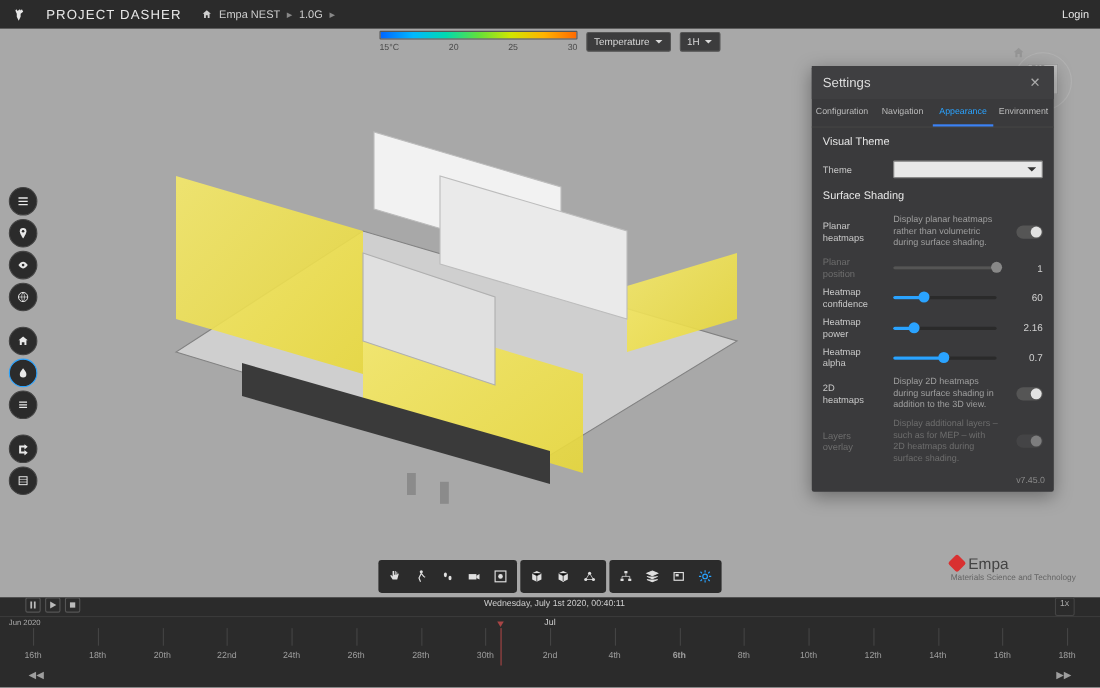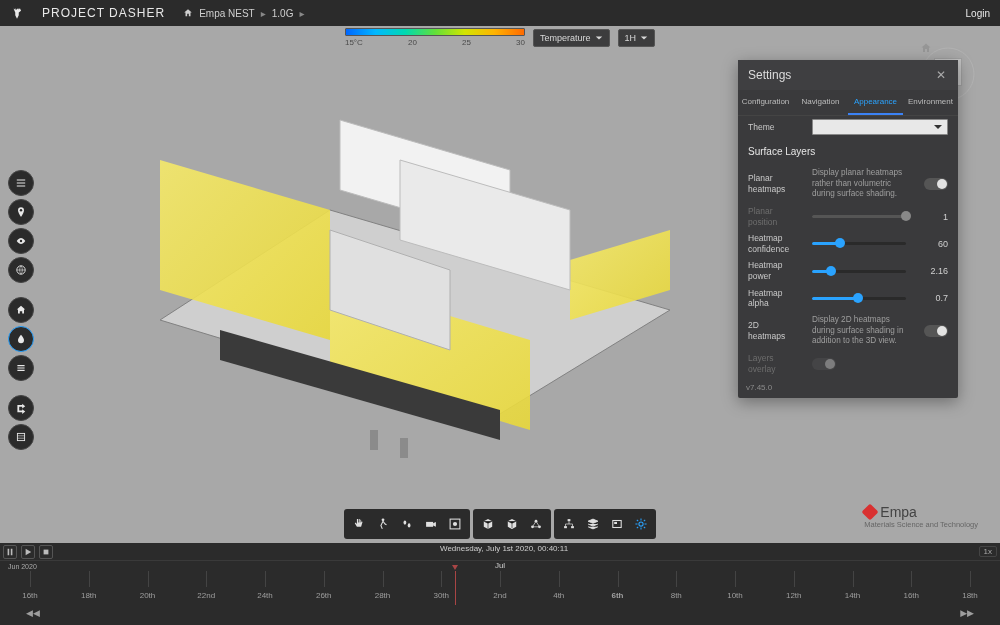--- a/index.html
+++ b/index.html
@@ -55,36 +55,36 @@
 .toggle.disabled{opacity:.4;cursor:default}
 .slider{flex:1;height:12px;position:relative;display:flex;align-items:center}
 .slider .track{height:3px;background:#2a2a2a;width:100%;border-radius:2px;position:relative}
 .slider .fill{position:absolute;height:3px;background:#2aa3ff;border-radius:2px}
 .slider .knob{position:absolute;width:10px;height:10px;border-radius:50%;background:#2aa3ff;top:-4px;transform:translateX(-50%)}
 .slider.disabled .fill{background:#555}
 .slider.disabled .knob{background:#888}
 .val{width:26px;text-align:right;font-size:9px;color:#d0d0d0}
 .theme-select{flex:1;height:16px;background:#e8e8e8;border:1px solid #888;border-radius:1px;font-size:9px;padding:0 4px;color:#333;display:flex;align-items:center;justify-content:flex-end}
 .theme-select svg{width:10px;height:10px}
-.panel-foot{margin-top:6px;text-align:left;font-size:8px;color:#8b8b8b;padding:0 8px}
+.panel-foot{margin-top:6px;text-align:right;font-size:8px;color:#8b8b8b;padding:0 8px}
 .panel-body{max-height:340px;overflow:hidden}
 
 .brand{position:absolute;right:22px;bottom:96px;text-align:left;color:#444}
 .brand .name{display:flex;align-items:center;gap:4px;font-size:14px}
 .brand .name .dot{width:12px;height:12px;background:#d93131;border-radius:2px;transform:rotate(45deg)}
 .brand .tag{font-size:7.5px;color:#666}
 
 .view-tools{position:absolute;left:50%;transform:translateX(-50%);bottom:86px;display:flex;gap:3px}
 .vgroup{background:#2b2b2b;border-radius:3px;padding:4px;display:flex;gap:2px}
 .vbtn{width:22px;height:22px;display:flex;align-items:center;justify-content:center;color:#e0e0e0;cursor:pointer;border-radius:2px}
 .vbtn svg{width:14px;height:14px}
 .vbtn.active{color:#2aa3ff}
 
 .timeline{position:absolute;left:0;right:0;bottom:0;height:82px;background:#2b2b2b}
-.tl-controls{height:18px;display:flex;align-items:center;padding:0 3px;gap:4px;border-bottom:1px solid #3a3a3a}
+.tl-controls{height:18px;display:flex;padding:0 23px;gap:4px;border-bottom:1px solid #3a3a3a}
 .tl-btn{width:14px;height:14px;border:1px solid #555;border-radius:2px;display:flex;align-items:center;justify-content:center;color:#bbb;cursor:pointer}
 .tl-btn svg{width:8px;height:8px}
 .tl-speed{font-size:8px;color:#aaa;border:1px solid #444;border-radius:2px;padding:0 4px;margin-left:auto;cursor:pointer}
 .tl-date{position:absolute;left:440px;top:1px;font-size:8px;color:#cfcfcf}
 .tl-month{font-size:7px;color:#aaa;padding:2px 8px;height:10px}
 .tl-track{position:relative;height:34px}
 .tl-tick{position:absolute;top:0;bottom:18px;width:1px;background:#444}
 .tl-lbl{position:absolute;top:20px;font-size:8px;color:#9e9e9e;transform:translateX(-50%);white-space:nowrap}
 .tl-cursor{position:absolute;top:0;bottom:0;width:1px;background:#a84545}
 .tl-cursor::before{content:"";position:absolute;top:-6px;left:-3px;border:3px solid transparent;border-top:5px solid #a84545}
@@ -235,29 +235,30 @@
     <span>Settings</span>
     <span class="x">✕</span>
   </div>
   <div class="tabs" id="panel-tabs">
       <div class="tab">Configuration</div>
       <div class="tab">Navigation</div>
       <div class="tab active">Appearance</div>
       <div class="tab">Environment</div>
     </div>
   <div class="panel-body">
+    <div class="section-title">Visual Theme</div>
     <div class="row">
       <div class="label">Theme</div>
       <div class="theme-select">
         <svg viewBox="0 0 10 10">
             <path fill="#333" d="M1 3l4 4 4-4z"></path>
           </svg>
       </div>
     </div>
-    <div class="section-title">Surface Layers</div>
+    <div class="section-title">Surface Shading</div>
     <div id="shading-rows">
         <div class="row">
           <div class="label">Planar heatmaps</div>
           <div class="desc">Display planar heatmaps rather than volumetric during surface shading.</div>
           <div class="toggle on"></div>
         </div>
         <div class="row">
           <div class="label dimmed">Planar position</div>
           <div class="slider disabled">
             <div class="track">
@@ -297,20 +298,21 @@
           </div>
           <div class="val">0.7</div>
         </div>
         <div class="row">
           <div class="label">2D heatmaps</div>
           <div class="desc">Display 2D heatmaps during surface shading in addition to the 3D view.</div>
           <div class="toggle on"></div>
         </div>
         <div class="row">
           <div class="label dimmed">Layers overlay</div>
+          <div class="desc dimmed">Display additional layers – such as for MEP – with 2D heatmaps during surface shading.</div>
           <div class="toggle on disabled"></div>
         </div>
       </div>
   </div>
   <div class="panel-foot">v7.45.0</div>
 </div>
 
 <div class="brand">
   <div class="name">
     <div class="dot"></div>

